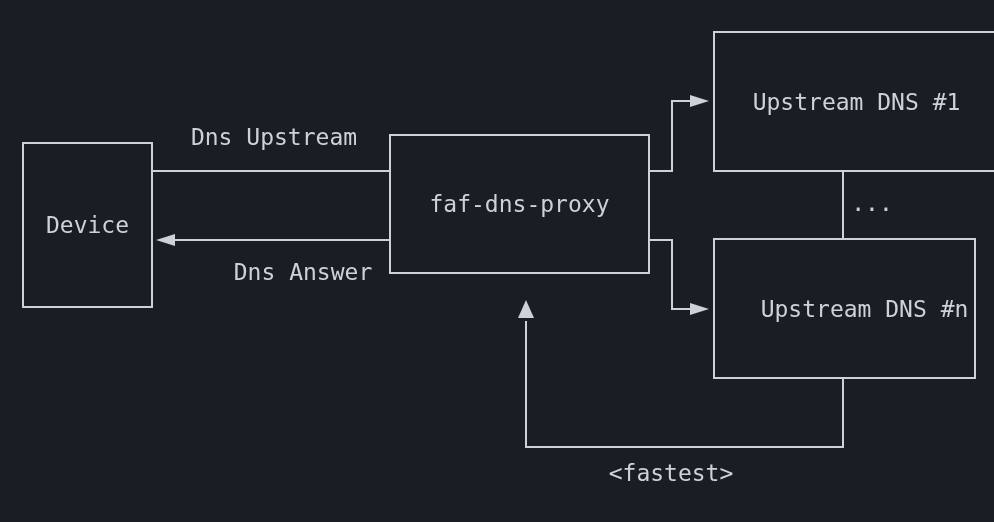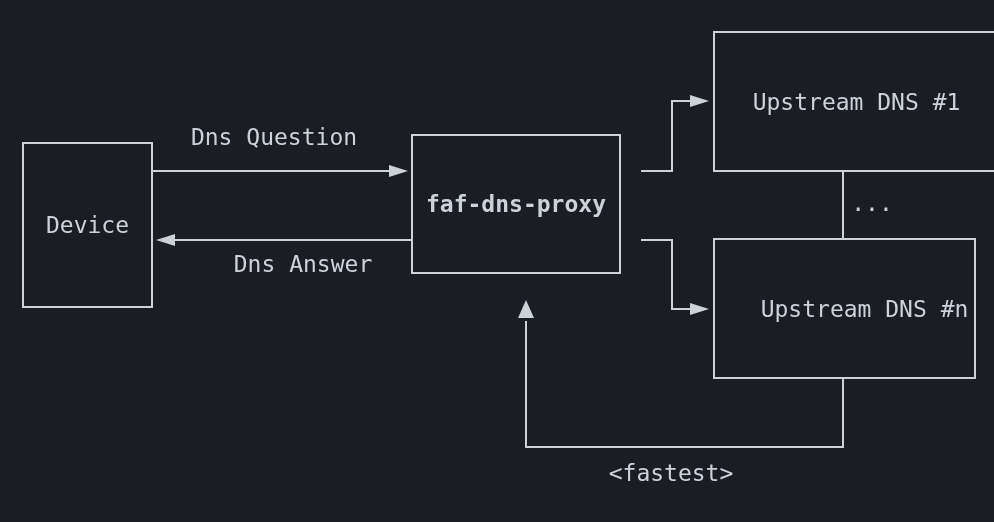--- a/index.html
+++ b/index.html
@@ -42,30 +42,30 @@
     position: absolute;
     box-sizing: border-box;
     border: 2px solid var(--stroke);
     background: var(--background);
     display: flex;
     align-items: center;
     justify-content: center;
     white-space: nowrap;
   }
   .node-device   { left: 22px;  top: 142px; width: 131px; height: 166px; }
-  .node-proxy    { left: 411px; top: 134px; width: 210px; height: 140px; font-weight: bold; }
+  .node-proxy    { left: 389px; top: 134px; width: 261px; height: 140px; }
   .node-up1      { left: 713px; top: 31px;  width: 287px; height: 141px; }
   .node-upn      { left: 713px; top: 238px; width: 263px; height: 141px; padding-left: 40px; }
   .edge-label {
     position: absolute;
     transform: translate(-50%, -50%);
     white-space: nowrap;
   }
   .label-question { left: 274px; top: 137px; }
-  .label-answer   { left: 303px; top: 264px; }
+  .label-answer   { left: 303px; top: 272px; }
   .label-ellipsis { left: 872px; top: 203px; }
   .label-fastest  { left: 671px; top: 473px; }
 </style>
 </head>
 <body>
 
 <div class="canvas">
 
   <svg class="connector-layer" viewBox="0 0 994 522" xmlns="http://www.w3.org/2000/svg">
 
@@ -96,18 +96,18 @@
   </div>
 
   <div class="node node-up1">
     <span>Upstream DNS #1</span>
   </div>
 
   <div class="node node-upn">
     <span>Upstream DNS #n</span>
   </div>
 
-  <div class="edge-label label-question">Dns Question</div>
+  <div class="edge-label label-question">Dns Upstream</div>
   <div class="edge-label label-answer">Dns Answer</div>
   <div class="edge-label label-ellipsis">...</div>
   <div class="edge-label label-fastest">&lt;fastest&gt;</div>
 
 </div>
 
 </body></html>

